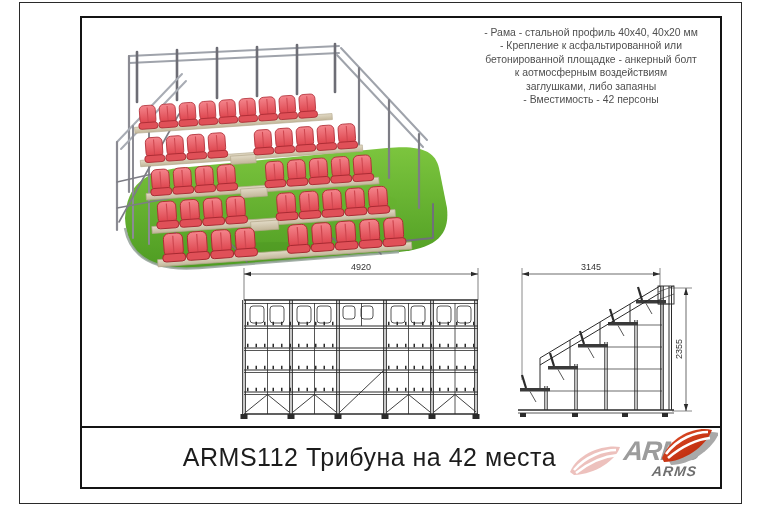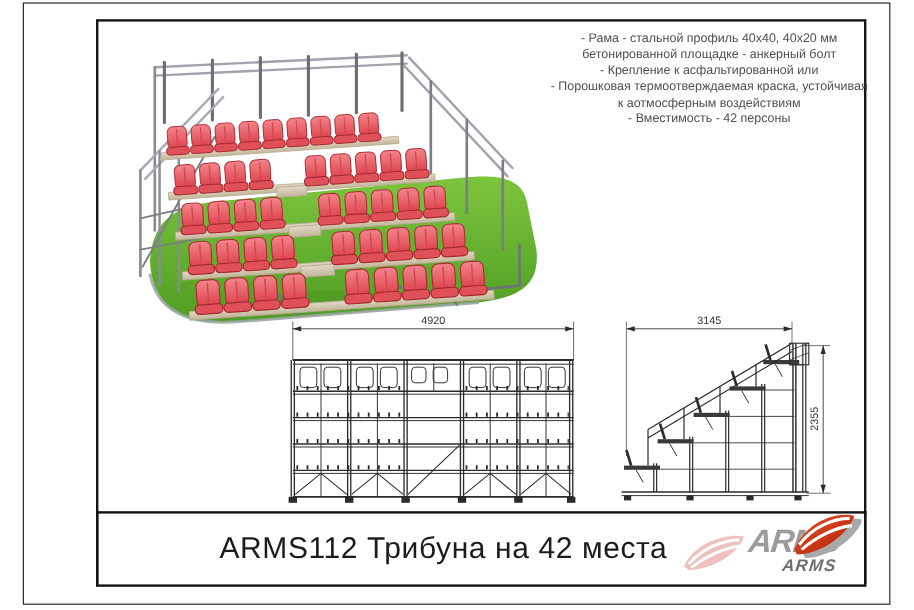--- a/index.html
+++ b/index.html
@@ -151,24 +151,24 @@
             <use href="#seat-proto" x="144"></use>
             <use href="#seat-proto" x="164"></use>
             <use href="#seat-proto" x="184"></use>
         </g>
       </g>
     </svg>
   </div>
 
   <div class="specs">
     <div>- Рама - стальной профиль 40х40, 40х20 мм</div>
+    <div>- Крепление к асфальтированной или</div>
     <div>бетонированной площадке - анкерный болт</div>
-    <div>- Крепление к асфальтированной или</div>
-    <div>- Порошковая термоотверждаемая краска, устойчивая</div>
     <div>к аотмосферным воздействиям</div>
+    <div>заглушками, либо запаяны</div>
     <div>- Вместимость - 42 персоны</div>
   </div>
 
   <div class="fv-wrap">
     <svg width="246" height="168" viewBox="0 0 246 168">
       <g stroke="#2b2b2b" fill="none" stroke-width="0.8">
 
         <line x1="4" y1="8" x2="4" y2="40" stroke-width="0.6"></line>
         <line x1="238" y1="8" x2="238" y2="40" stroke-width="0.6"></line>
         <line x1="4" y1="14" x2="238" y2="14" stroke-width="0.7"></line>

